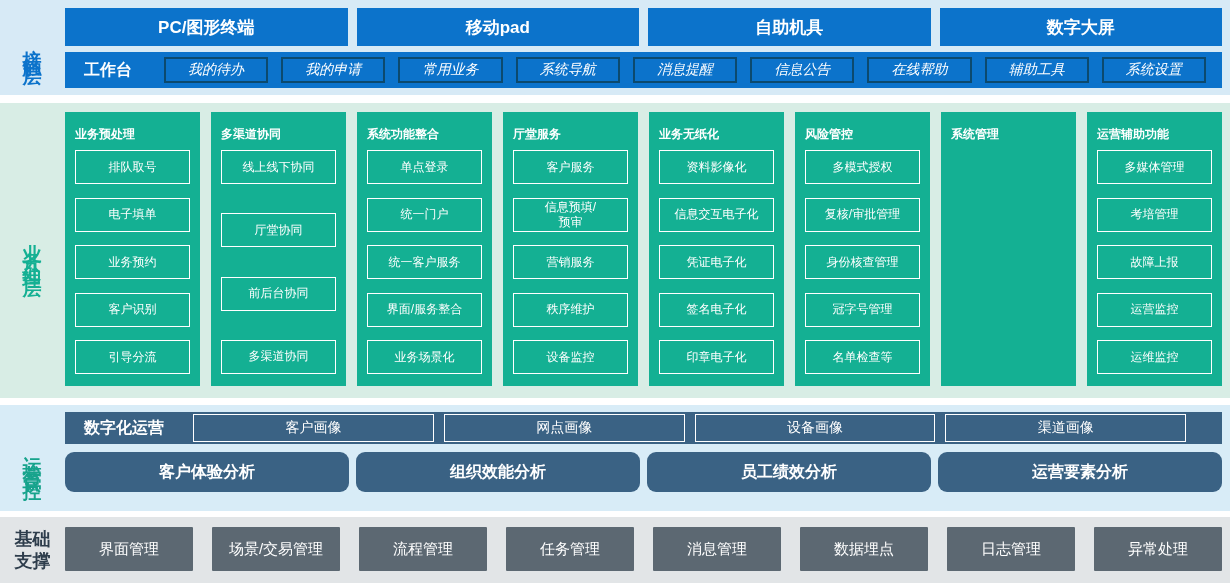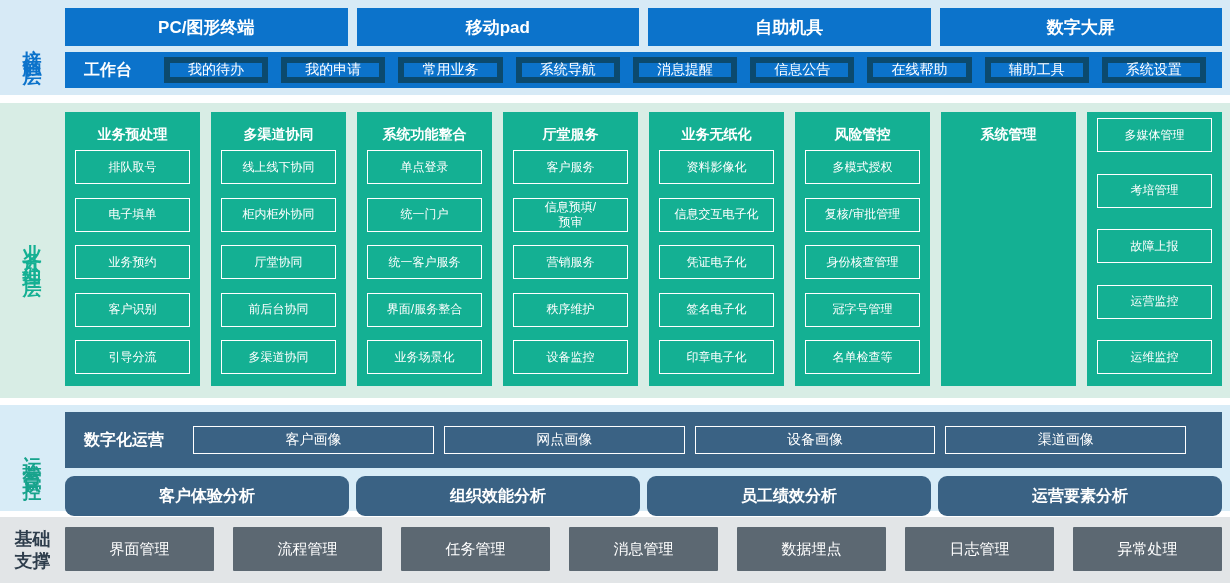--- a/index.html
+++ b/index.html
@@ -29,37 +29,37 @@
   .g1{height:8px;}.g2{height:7px;}.g3{height:6px;}
 
   
   .band-contact{height:95px;background:var(--blue-bg);}
   .channels{display:flex;gap:9px;padding-top:8px;}
   .channel-btn{flex:1;height:38px;background:var(--blue);border-radius:0;color:#fff;
     font-weight:bold;font-size:17px;display:flex;align-items:center;justify-content:center;}
   .workbench{margin-top:6px;height:36px;background:var(--blue);display:flex;
     align-items:center;padding-right:16px;gap:13px;}
   .wb-label{flex:0 0 86px;text-align:center;color:#fff;font-weight:bold;font-size:16px;}
-  .wb-item{flex:1;height:26px;border:6px solid #0c4a6e;color:#fff;font-size:14px;
-    display:flex;align-items:center;justify-content:center;white-space:nowrap;}
+  .wb-item{flex:1;height:26px;border:2px solid #0c4a6e;color:#fff;font-size:14px;
+    display:flex;align-items:center;justify-content:center;white-space:nowrap;font-style:italic;}
 
   
   .band-processing{height:295px;background:var(--green-bg);}
   .columns{display:flex;gap:11px;padding-top:9px;height:283px;}
   .pcol{flex:1;background:var(--green);display:flex;flex-direction:column;
     padding:6px 10px 12px;min-width:0;}
-  .pcol-title{height:32px;line-height:32px;color:#fff;font-weight:bold;font-size:14px;
-    text-align:center;white-space:nowrap;}
+  .pcol-title{height:32px;line-height:32px;color:#fff;font-weight:bold;font-size:12px;
+    text-align:left;white-space:nowrap;}
   .pcol-items{flex:1;display:flex;flex-direction:column;justify-content:space-between;}
   .p-item{height:34px;border:1px solid #fff;color:#fff;font-size:12px;line-height:15px;
     display:flex;align-items:center;justify-content:center;text-align:center;white-space:pre-line;}
 
   
   .band-ops{height:106px;background:var(--ops-bg);}
-  .ops-bar{margin-top:7px;height:56px;background:var(--slate);display:flex;
+  .ops-bar{margin-top:7px;height:32px;background:var(--slate);display:flex;
     align-items:center;gap:10px;padding-right:36px;}
   .ops-label{flex:0 0 118px;text-align:center;color:#fff;font-weight:bold;font-size:16px;}
   .ops-item{flex:1;height:28px;border:1px solid #fff;color:#fff;font-size:14px;
     display:flex;align-items:center;justify-content:center;}
   .ops-analysis{margin-top:8px;display:flex;gap:7px;}
   .an-box{flex:1;height:40px;background:var(--slate);border-radius:9px;color:#fff;
     font-weight:bold;font-size:16px;display:flex;align-items:center;justify-content:center;}
 
   
   .band-foundation{height:66px;background:var(--gray-bg);}
@@ -117,21 +117,20 @@
             <div class="p-item">业务预约</div>
             <div class="p-item">客户识别</div>
             <div class="p-item">引导分流</div>
           </div>
         </div>
 
         <div class="pcol">
           <div class="pcol-title">多渠道协同</div>
           <div class="pcol-items">
             <div class="p-item">线上线下协同</div>
-            <div class="p-item">柜内柜外协同</div>
             <div class="p-item">厅堂协同</div>
             <div class="p-item">前后台协同</div>
             <div class="p-item">多渠道协同</div>
           </div>
         </div>
 
         <div class="pcol">
           <div class="pcol-title">系统功能整合</div>
           <div class="pcol-items">
             <div class="p-item">单点登录</div>
@@ -174,20 +173,21 @@
             <div class="p-item">冠字号管理</div>
             <div class="p-item">名单检查等</div>
           </div>
         </div>
 
         <div class="pcol">
           <div class="pcol-title">系统管理</div>
         </div>
 
         <div class="pcol">
+          <div class="pcol-title">运营辅助功能</div>
           <div class="pcol-items">
             <div class="p-item">多媒体管理</div>
             <div class="p-item">考培管理</div>
             <div class="p-item">故障上报</div>
             <div class="p-item">运营监控</div>
             <div class="p-item">运维监控</div>
           </div>
         </div>
 
       </div>
@@ -218,20 +218,21 @@
   </section>
 
   <div class="gap g3"></div>
 
   <section class="band band-foundation">
     <div class="side">
       <div class="flabel">基础支撑</div>
     </div>
     <div class="content fd-row">
       <div class="fd-box">界面管理</div>
+      <div class="fd-box">场景/交易管理</div>
       <div class="fd-box">流程管理</div>
       <div class="fd-box">任务管理</div>
       <div class="fd-box">消息管理</div>
       <div class="fd-box">数据埋点</div>
       <div class="fd-box">日志管理</div>
       <div class="fd-box">异常处理</div>
     </div>
   </section>
 
 </div>

